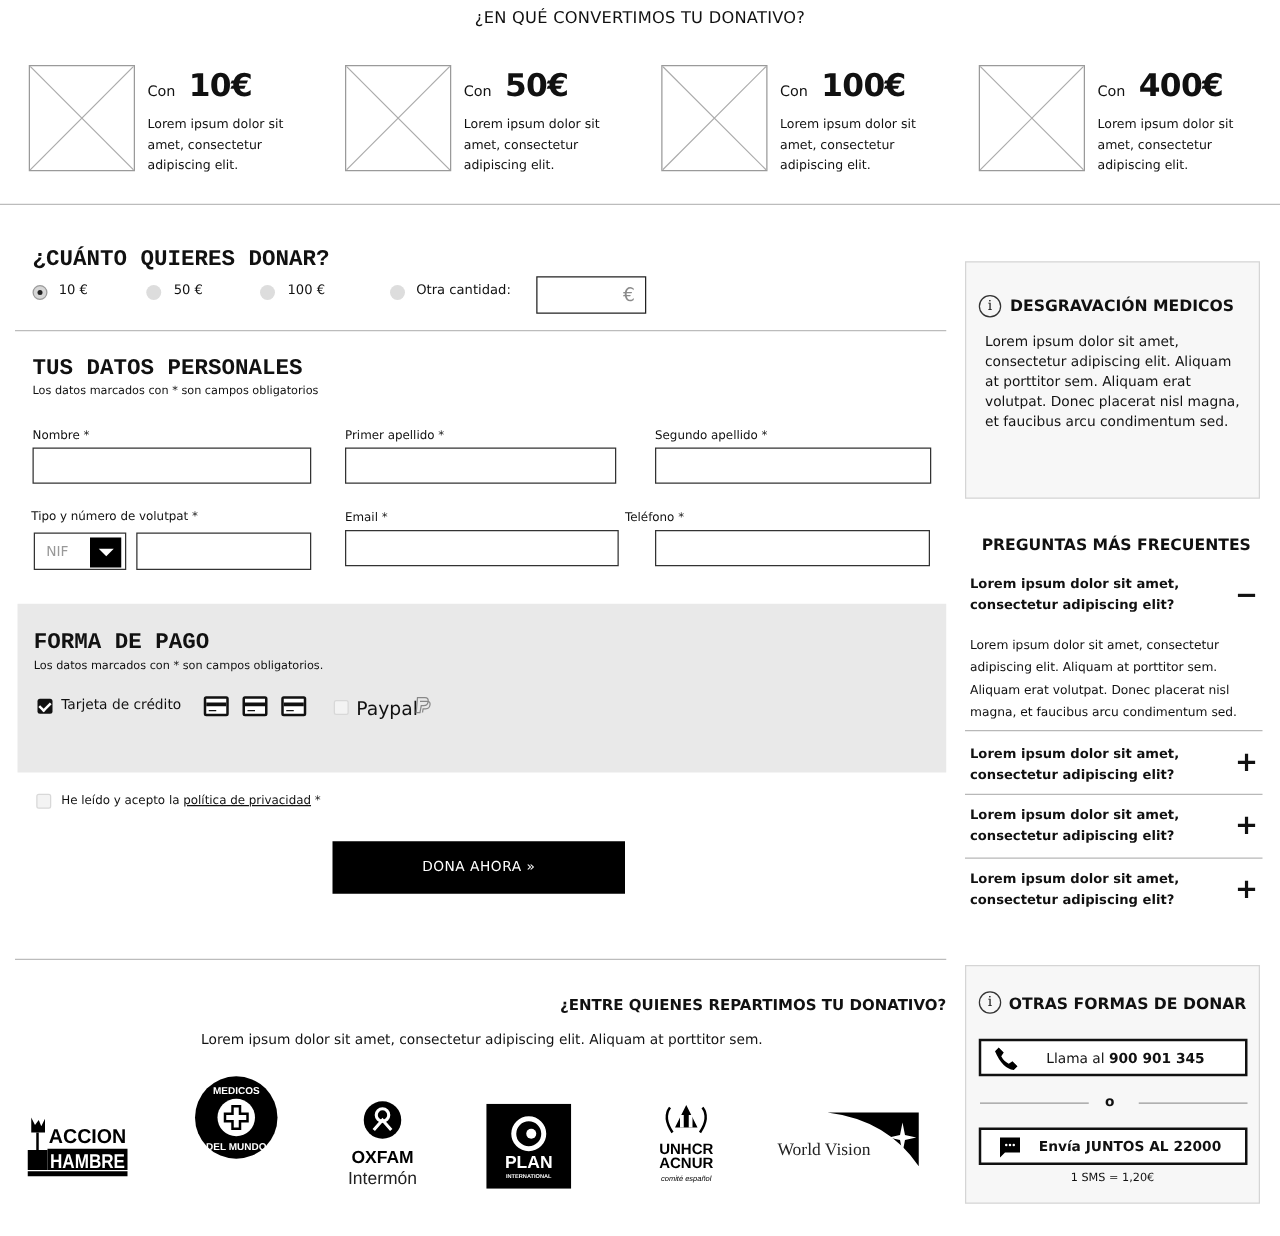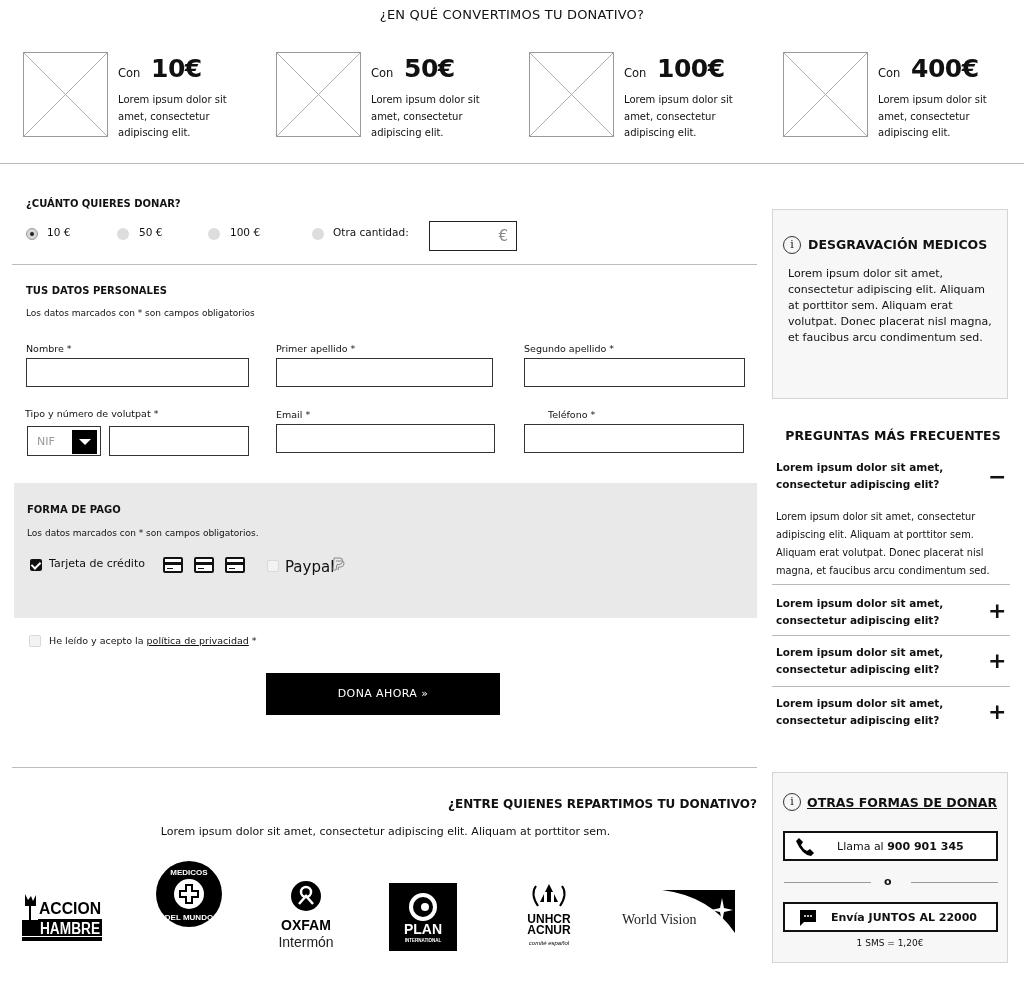--- a/index.html
+++ b/index.html
@@ -13,21 +13,21 @@
   .gift { top: 52px; width: 240px; height: 90px; }
   .gift .ph { position: absolute; left: 0; top: 0; width: 85px; height: 85px; border: 1px solid #9a9a9a; background: #fff; }
   .gift .ph svg { width: 100%; height: 100%; display: block; }
   .gift .con { position: absolute; left: 95px; top: 14px; font-size: 11.5px; }
   .gift .amt { position: absolute; left: 128px; top: 2px; font-size: 25px; font-weight: bold; letter-spacing: -0.5px; }
   .gift .desc { position: absolute; left: 95px; top: 40px; width: 135px; font-size: 10px; line-height: 16.5px; }
 
   .hr { background: #bcbcbc; height: 1px; }
 
   
-  .h2 { font-weight: bold; font-size: 10px; }
+  .h2 { font-weight: bold; font-size: 18px; font-family: Liberation Mono, monospace; }
   .radio { position: absolute; top: 228px; width: 12px; height: 12px; border-radius: 50%; background: #dddddd; }
   .radio.on { background: #d6d6d6; border: 1px solid #9a9a9a; }
   .radio.on::after { content: ""; position: absolute; left: 3px; top: 3px; width: 4px; height: 4px; border-radius: 50%; background: #222; }
   .rlabel { position: absolute; top: 226px; font-size: 10.5px; }
   .other-input { left: 429px; top: 221px; width: 88px; height: 30px; border: 1px solid #222; background: #fff; }
   .other-input .eur { position: absolute; right: 8px; top: 5px; font-size: 15px; color: #8a8a8a; }
 
   .label { font-size: 9.5px; }
   .field { border: 1px solid #333; background: #fff; height: 29px; }
   .sub { font-size: 9px; }
@@ -149,21 +149,21 @@
 <div class="abs label" style="left:25px;top:408px;">Tipo y número de volutpat *</div>
 <div class="abs select">
   <span class="val">NIF</span>
   <span class="btn"></span>
 </div>
 <div class="abs field" style="left:109px;top:426px;width:140px;height:30px;"></div>
 
 <div class="abs label" style="left:276px;top:409px;">Email *</div>
 <div class="abs field" style="left:276px;top:424px;width:219px;"></div>
 
-<div class="abs label" style="left:548px;top:409px;">Teléfono *</div>
+<div class="abs label" style="left:500px;top:409px;">Teléfono *</div>
 <div class="abs field" style="left:524px;top:424px;width:220px;"></div>
 
 <div class="abs pay-box"></div>
 <div class="abs h2" style="left:27px;top:504px;">FORMA DE PAGO</div>
 <div class="abs sub" style="left:27px;top:528px;">Los datos marcados con * son campos obligatorios.</div>
 
 <span class="chk on" style="left:30px;top:559px;"></span>
 <span class="abs" style="left:49px;top:557px;font-size:11px;">Tarjeta de crédito</span>
 <span class="card" style="left:163px;"></span>
 <span class="card" style="left:194px;"></span>
@@ -269,21 +269,21 @@
 
 <div class="abs faq-q" style="left:776px;top:644px;">Lorem ipsum dolor sit amet, consectetur adipiscing elit?</div>
 <div class="abs faq-sign" style="left:988px;top:648px;">+</div>
 <div class="abs faq-div" style="top:686px;"></div>
 
 <div class="abs faq-q" style="left:776px;top:695px;">Lorem ipsum dolor sit amet, consectetur adipiscing elit?</div>
 <div class="abs faq-sign" style="left:988px;top:699px;">+</div>
 
 <div class="abs side-box" style="left:772px;top:772px;width:236px;height:191px;"></div>
 <span class="info-icon" style="left:783px;top:793px;">i</span>
-<div class="abs side-title" style="left:807px;top:795px;text-decoration:underline;">OTRAS FORMAS DE DONAR</div>
+<div class="abs side-title" style="left:807px;top:795px;">OTRAS FORMAS DE DONAR</div>
 
 <div class="abs alt-btn" style="top:831px;">
   <span class="abs" style="left:10px;top:4px;width:20px;height:20px;">
     <svg viewBox="0 0 20 20" width="20" height="20">
         <path d="M4 1 L8 5 L6 8 Q8 12 12 14 L15 12 L19 16 L16 19 Q7 18 1 4 Z" fill="#000"></path>
       </svg>
   </span>
   <span class="abs" style="left:52px;top:7px;"><span>Llama al </span><b>900 901 345</b></span>
 </div>
 

